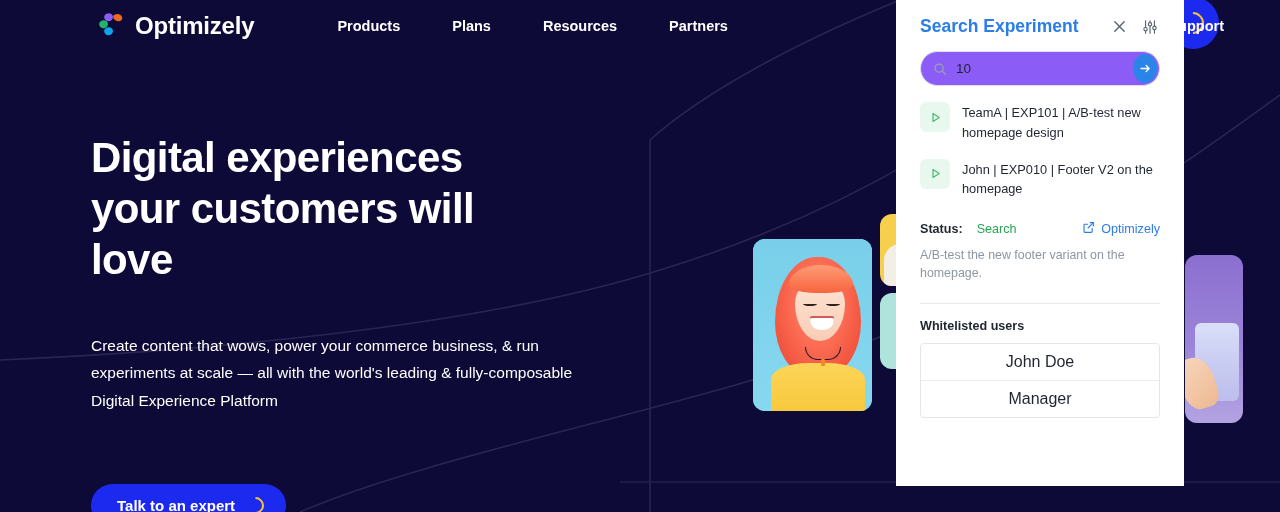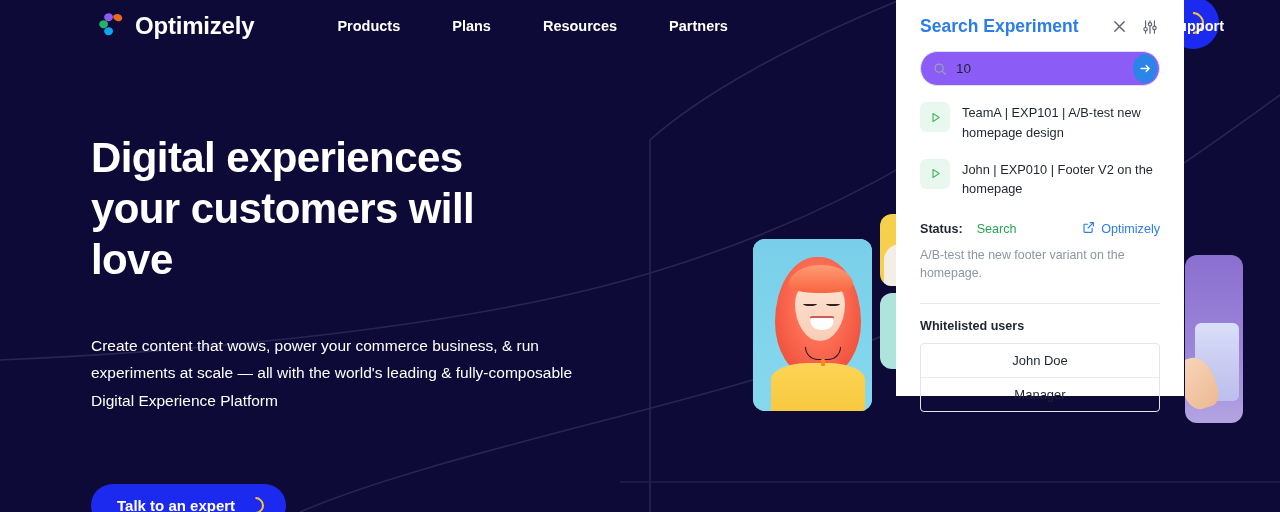--- a/index.html
+++ b/index.html
@@ -114,21 +114,21 @@
   .cta {
     margin-top: 70px; display: inline-flex; align-items: center; gap: 12px;
     background: #1c2af0; color: #fff; border: none; border-radius: 28px;
     padding: 13px 22px 13px 26px; font-size: 15px; font-weight: 700;
     font-family: "Liberation Sans", sans-serif; cursor: pointer;
   }
   .cta .crescent { width: 17px; height: 17px; border-width: 2.2px; }
 
   
   .panel {
-    position: absolute; left: 896px; top: 0; width: 288px; height: 396px;
+    position: absolute; left: 896px; top: 0; width: 288px; height: 486px;
     background: #fff; z-index: 20; padding: 16px 24px 0 24px;
     font-family: "Liberation Sans", sans-serif;
   }
   .panel-head { display: flex; align-items: center; }
   .panel-title { color: #2b7de9; font-size: 17.5px; font-weight: 700; }
   .panel-actions { margin-left: auto; display: flex; align-items: center; gap: 11px; }
   .icon-btn { width: 20px; height: 20px; display: flex; align-items: center; justify-content: center; cursor: pointer; color: #5b6472; }
 
   .search-row {
     margin-top: 14px; height: 35px; border: 1px solid #dfe3e8; border-radius: 18px;
@@ -155,21 +155,21 @@
 
   .status-row { display: flex; align-items: center; margin-top: 22px; }
   .status-label { font-size: 12.6px; font-weight: 700; color: #1f2630; }
   .status-value { font-size: 12.6px; color: #26a653; margin-left: 14px; font-weight: 500; }
   .ext-link { margin-left: auto; display: flex; align-items: center; gap: 6px; color: #2b7de9; font-size: 12.6px; cursor: pointer; }
 
   .desc { margin-top: 10px; font-size: 12.4px; line-height: 1.45; color: #8d96a2; }
   .divider { margin-top: 20px; border-top: 1px solid #e6e9ed; }
   .wl-title { margin-top: 15px; font-size: 12.6px; font-weight: 700; color: #1f2630; }
   .wl-box { margin-top: 10px; border: 1px solid #e2e6ea; border-radius: 4px; overflow: hidden; }
-  .wl-row { text-align: center; font-size: 13px; color: #1f2630; padding: 9px 0; font-weight: 500; }
+  .wl-row { text-align: center; font-size: 16px; color: #1f2630; padding: 9px 0; font-weight: 500; }
   .wl-row + .wl-row { border-top: 1px solid #e8ebef; }
 </style>
 </head>
 <body>
 
 <div class="bg-decor">
   <svg width="1280" height="512" viewBox="0 0 1280 512" fill="none">
     <path d="M900 0 C790 45 700 95 650 140 L650 512" stroke="#2a2550" stroke-width="1.6" fill="none"></path>
     <path d="M1280 95 C1150 190 1000 290 860 345 C700 405 430 455 300 512" stroke="#2a2550" stroke-width="1.6" fill="none"></path>
     <path d="M0 360 C180 352 470 330 660 270 C840 215 1010 120 1110 0" stroke="#2a2550" stroke-width="1.6" fill="none"></path>

